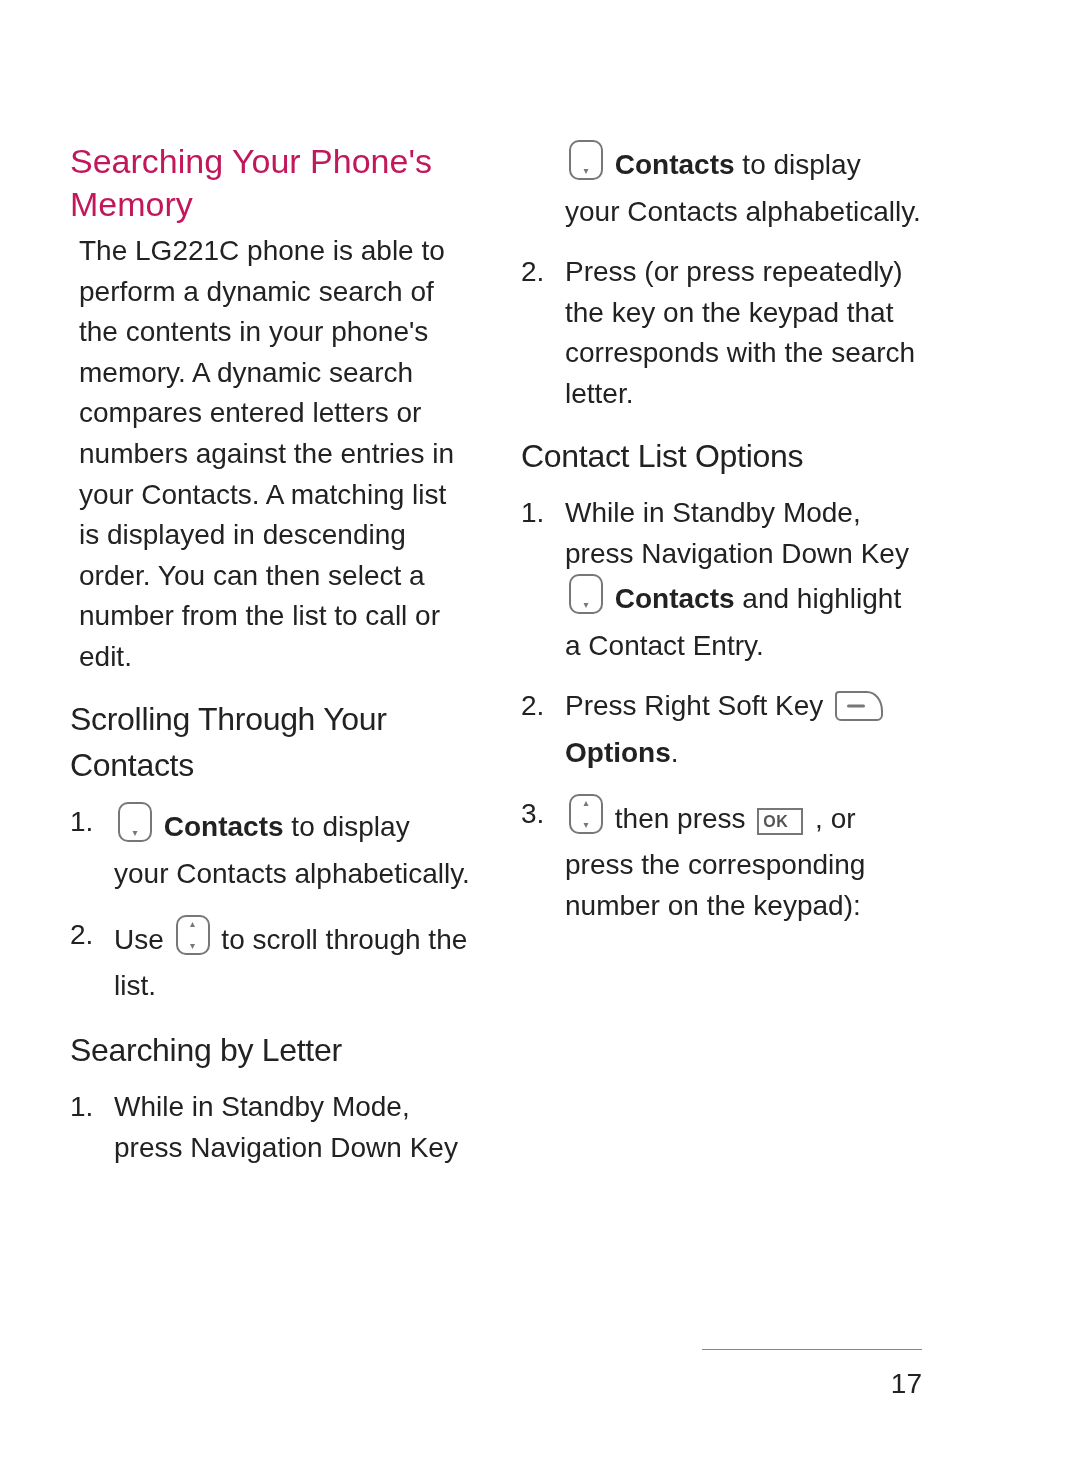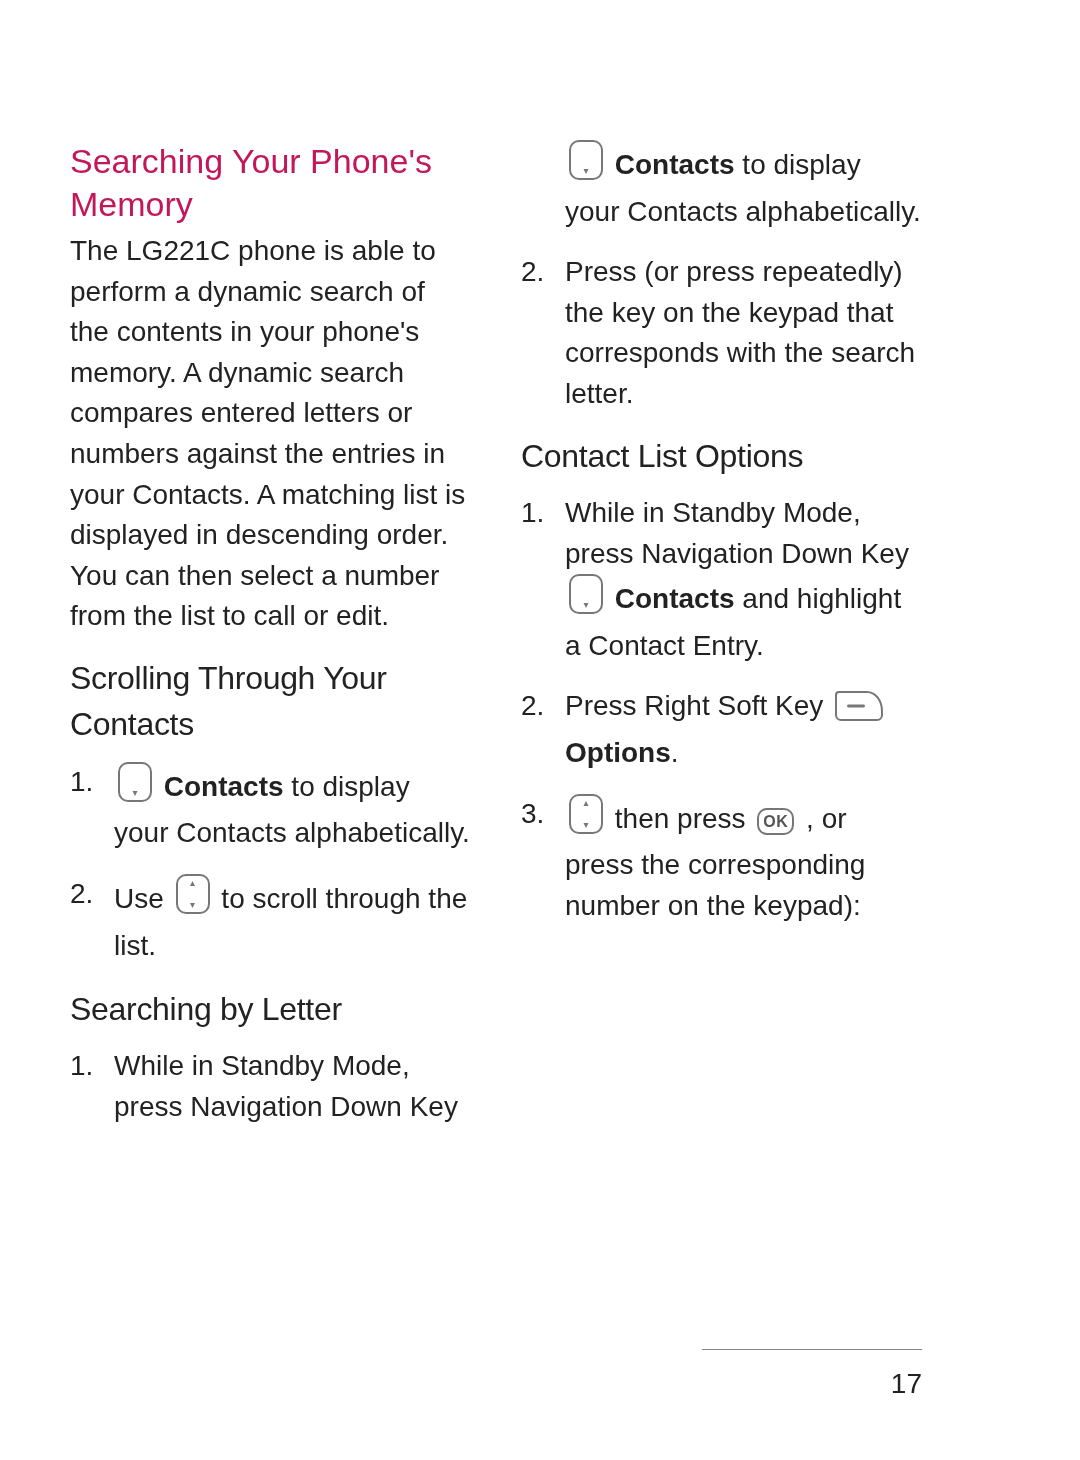--- a/index.html
+++ b/index.html
@@ -28,21 +28,21 @@
     color: #c2185b;
     font-size: 34px;
     line-height: 1.25;
     font-weight: 400;
     margin: 0 0 6px 0;
     break-inside: avoid;
   }
   .paragraph {
     font-size: 28px;
     line-height: 1.45;
-    margin: 0 0 18px 0;
+    margin: 0 0 18px 9px;
   }
   .subhead {
     font-size: 32px;
     line-height: 1.45;
     margin: 14px 0 14px 0;
     font-weight: 400;
     letter-spacing: -0.3px;
   }
   .list {
     list-style: none;
@@ -93,24 +93,24 @@
   }
   .icon-soft-right::after {
     content: "";
     position: absolute;
     left: 10px; top: 50%; transform: translateY(-50%);
     width: 18px; height: 3px; background: #777; border-radius: 2px;
   }
   .icon-ok {
     display: inline-block;
     border: 2px solid #777;
-    border-radius: 10px;
+    border-radius: 0;
     font-size: 16px;
     line-height: 1;
-    padding: 4px 4px 3px 4px;
+    padding: 4px 13px 3px 4px;
     font-weight: 700;
     color: #555;
     letter-spacing: 0.5px;
     vertical-align: 1px;
   }
   .bold { font-weight: 700; }
   .page-footer {
     position: absolute;
     right: 70px;
     bottom: 60px;

